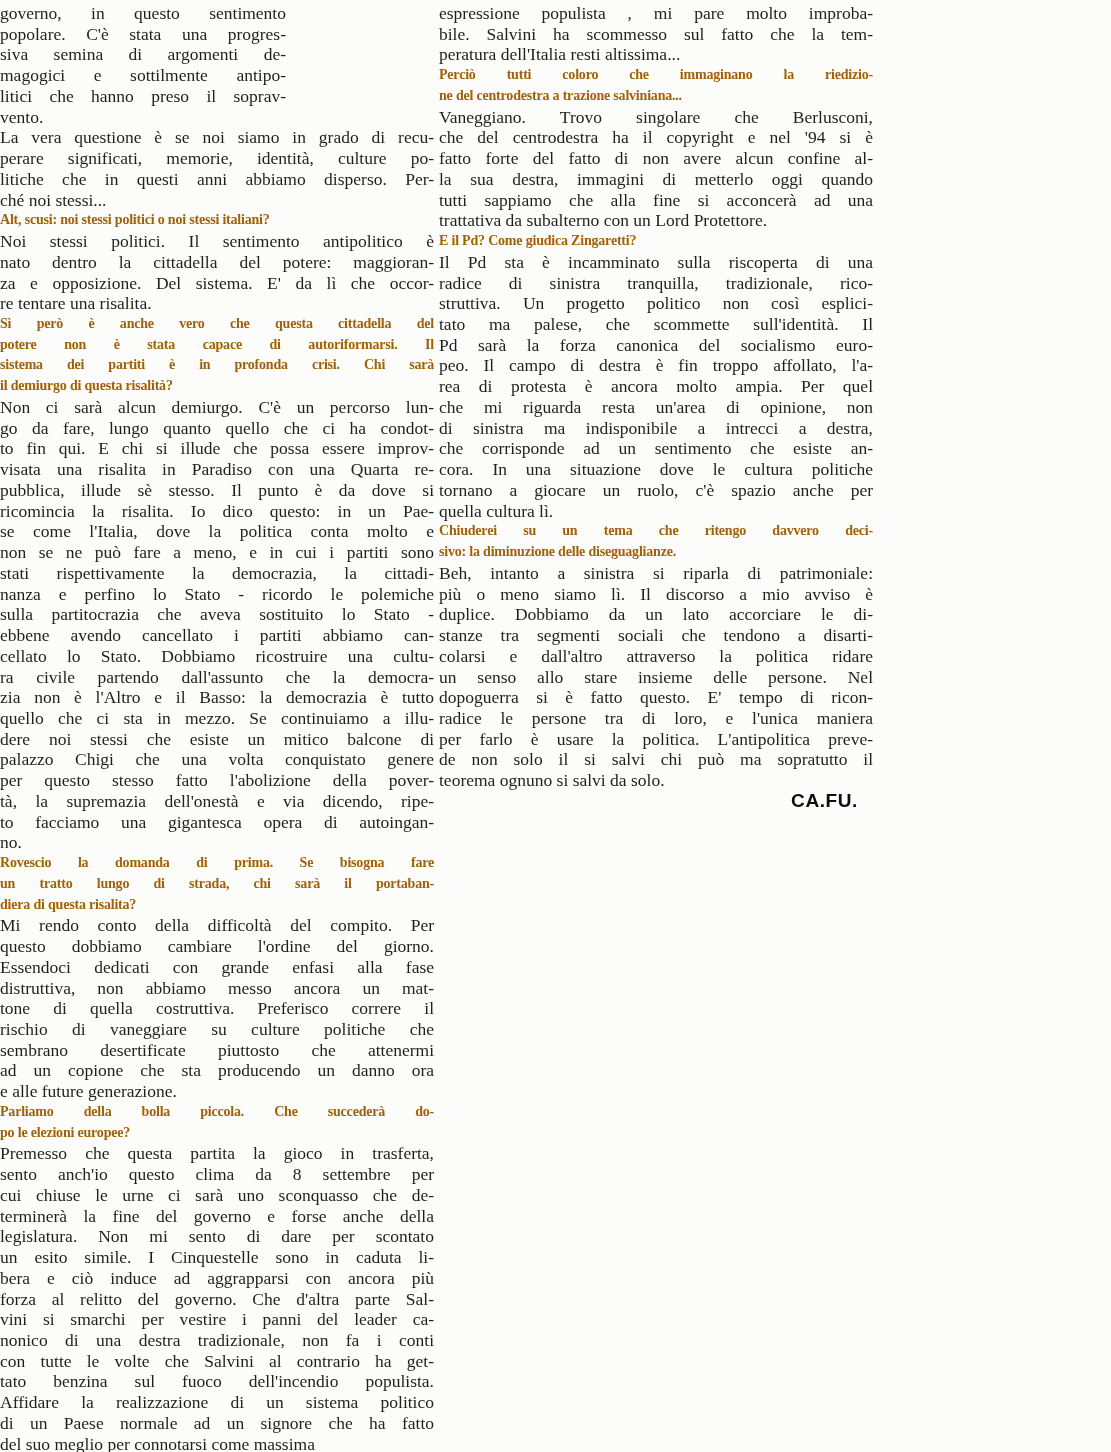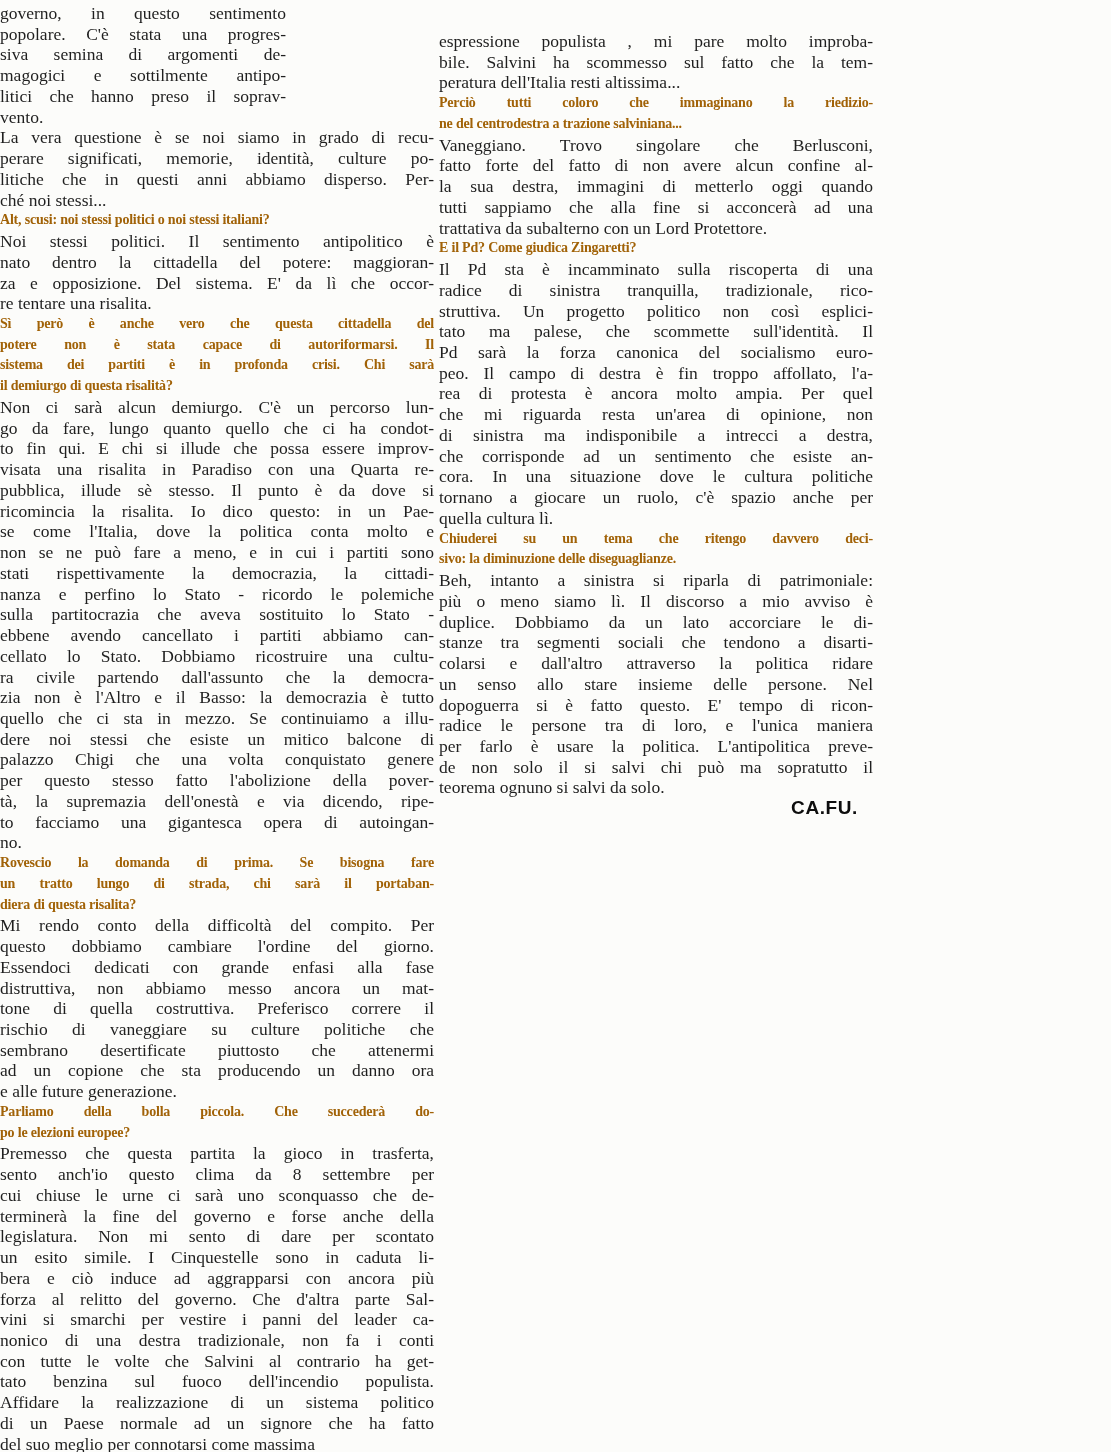--- a/index.html
+++ b/index.html
@@ -16,21 +16,20 @@
     display: flex;
     align-items: flex-start;
   }
   .col {
     flex: 0 0 434px;
     width: 434px;
     padding-top: 3px;
   }
   .col-right {
     margin-left: 5px;
-    margin-top: 28px;
   }
   .block {
     margin: 0;
   }
   .line {
     height: 20.74px;
     line-height: 20.74px;
     overflow: hidden;
     font-family: "Liberation Serif", "DejaVu Serif", serif;
     font-size: 17.5px;
@@ -163,20 +162,21 @@
         <div class="line">espressione populista , mi pare molto improba-</div>
         <div class="line">bile. Salvini ha scommesso sul fatto che la tem-</div>
         <div class="line last">peratura dell'Italia resti altissima...</div>
       </div>
       <div class="block question">
         <div class="line">Perciò tutti coloro che immaginano la riedizio-</div>
         <div class="line last">ne del centrodestra a trazione salviniana...</div>
       </div>
       <div class="block answer">
         <div class="line">Vaneggiano. Trovo singolare che Berlusconi,</div>
+        <div class="line">che del centrodestra ha il copyright e nel '94 si è</div>
         <div class="line">fatto forte del fatto di non avere alcun confine al-</div>
         <div class="line">la sua destra, immagini di metterlo oggi quando</div>
         <div class="line">tutti sappiamo che alla fine si acconcerà ad una</div>
         <div class="line last">trattativa da subalterno con un Lord Protettore.</div>
       </div>
       <div class="block question">
         <div class="line last">E il Pd? Come giudica Zingaretti?</div>
       </div>
       <div class="block answer">
         <div class="line">Il Pd sta è incamminato sulla riscoperta di una</div>

